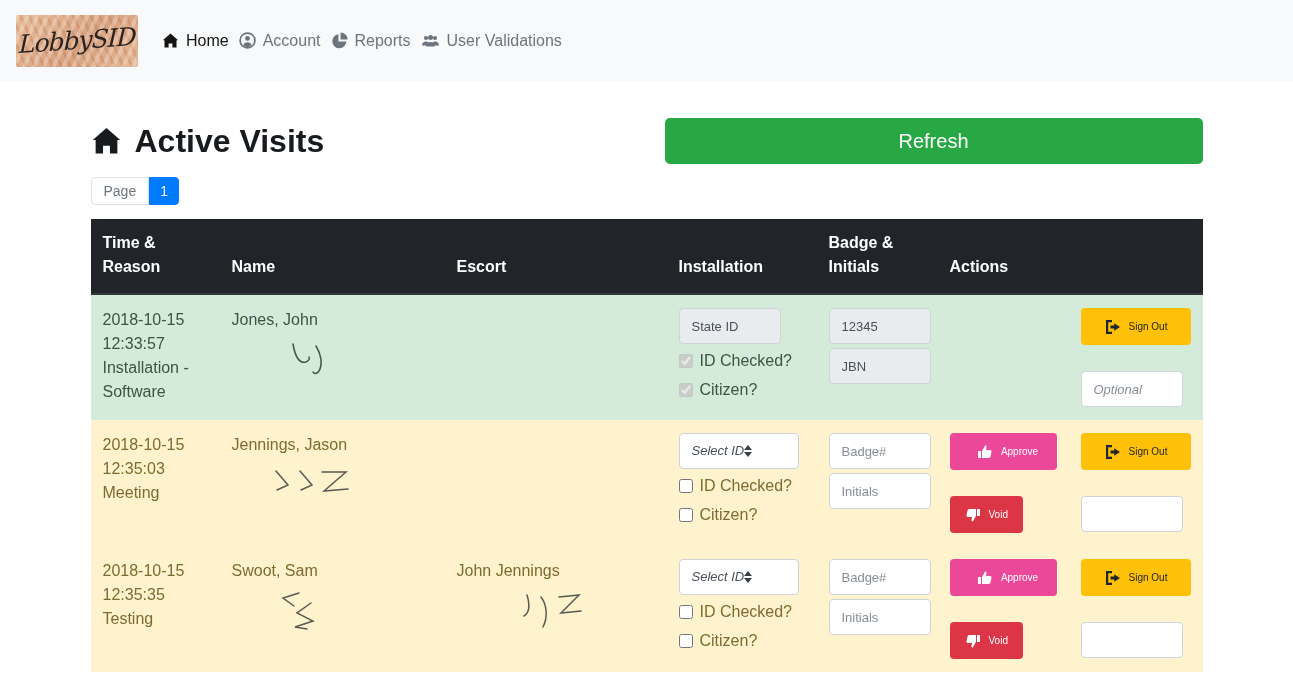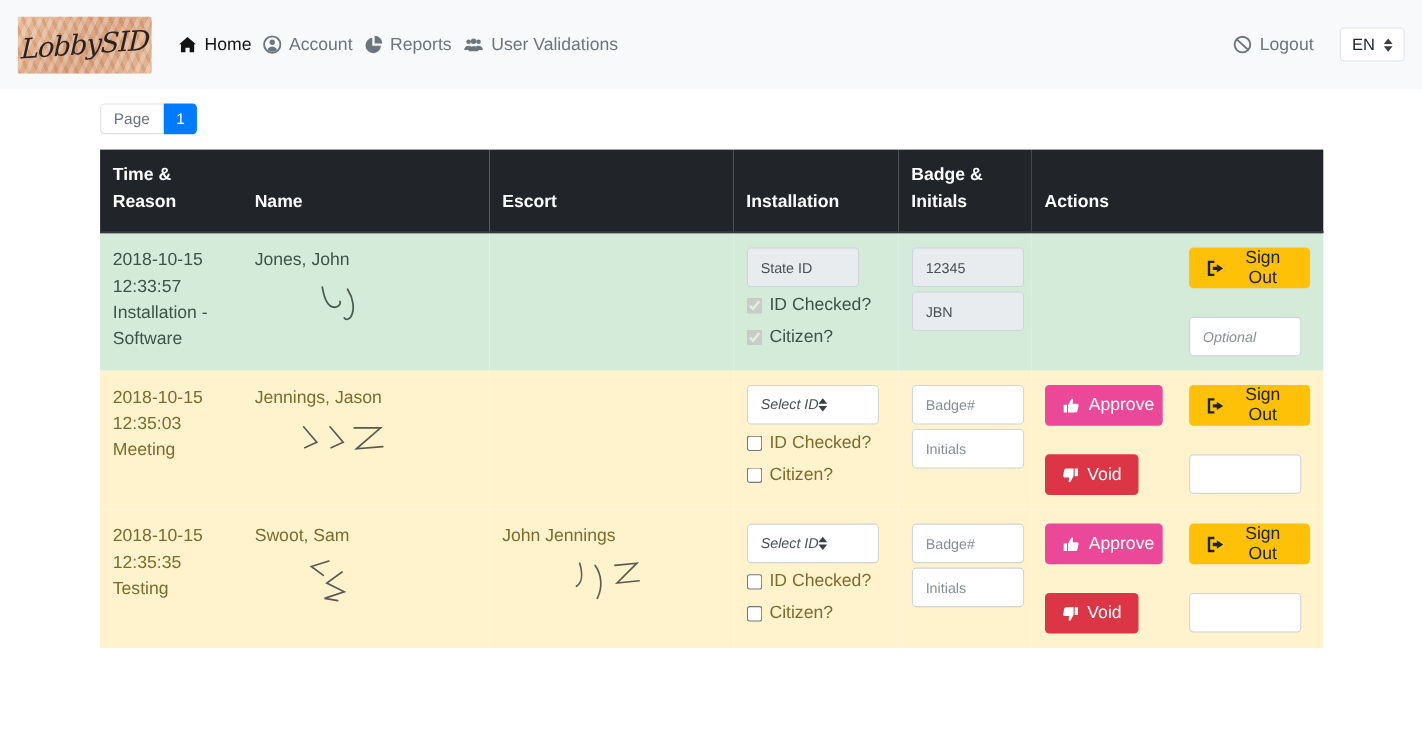--- a/index.html
+++ b/index.html
@@ -89,21 +89,21 @@
   .ctl-select { width:120px; justify-content:flex-start; cursor:pointer;font-style:italic; }
   .ctl-idtype { width:120px; }
   .check-line { display:flex; align-items:center; gap:7px; margin-top:5px; font-size:16px; }
   .check-line input { width:14px; height:14px; cursor:pointer; }
   .badge-stack input + input { margin-top:4px; }
 
   
   .btn {
     display:inline-flex; align-items:center; justify-content:center; gap:8px;
     height:37px; padding:0 15px; border:none; border-radius:4px;
-    font-size:16px; font-family:inherit; cursor:pointer;
+    font-size:10px; font-family:inherit; cursor:pointer;
   }
   .btn svg { display:block; }
   .btn-success { background:#ec4899; color:#fff;padding-left:24px; }
   .btn-danger  { background:#dc3545; color:#fff; }
   .btn-warning { background:#ffc107; color:#212529; }
 
   .actions-flex { display:flex; gap:24px; }
   .action-col { display:flex; flex-direction:column; align-items:flex-start; }
   .action-col-left  { width:107px; }
   .action-col-right { width:110px; }
@@ -155,42 +155,35 @@
             <path d="M0.5 12.5c0-2.4 1.8-3.9 4-3.9 1 0 1.9.3 2.6.9a5.6 5.6 0 0 0-1.6 3z"></path>
             <path d="M17.5 12.5c0-2.4-1.8-3.9-4-3.9-1 0-1.9.3-2.6.9a5.6 5.6 0 0 1 1.6 3z"></path>
             <circle cx="9" cy="4.4" r="2.5"></circle>
             <path d="M4.6 13.6c0-2.9 2-4.6 4.4-4.6s4.4 1.7 4.4 4.6z"></path>
           </svg>
       </span>
       <span>User Validations</span>
     </a>
   </nav>
 
-  <div class="nav-right">
-    <a class="nav-link">
+</header>
+
+<main class="container">
+
+  <div class="title-row">
+    <h1 class="page-title">
       <span>
-        <svg width="17" height="17" viewBox="0 0 16 16">
-            <circle cx="8" cy="8" r="6.7" fill="none" stroke="#6c757d" stroke-width="1.6"></circle>
-            <line x1="3.4" y1="3.8" x2="12.6" y2="12.2" stroke="#6c757d" stroke-width="1.6"></line>
+        <svg width="31" height="29" viewBox="0 0 16 16" fill="#181b1e">
+            <path d="M8 0.6 15.6 7.2 14 7.2 14 14.6 9.9 14.6 9.9 10.4 6.1 10.4 6.1 14.6 2 14.6 2 7.2 0.4 7.2 Z"></path>
           </svg>
       </span>
-      <span>Logout</span>
-    </a>
-    <div class="lang-box">
-      <span>EN</span>
-      <span class="caret-updown">
-          <i class="up"></i>
-          <i class="down"></i>
-        </span>
-    </div>
+      <span>Active Visits</span>
+    </h1>
+    <button class="btn-refresh">Refresh</button>
   </div>
-</header>
-
-<main class="container">
-
 
   <div class="pagination">
     <span class="page-item">Page</span>
     <span class="page-item active">1</span>
   </div>
 
   <table class="visits">
     <colgroup>
       <col style="width:129px">
         <col style="width:225px">

